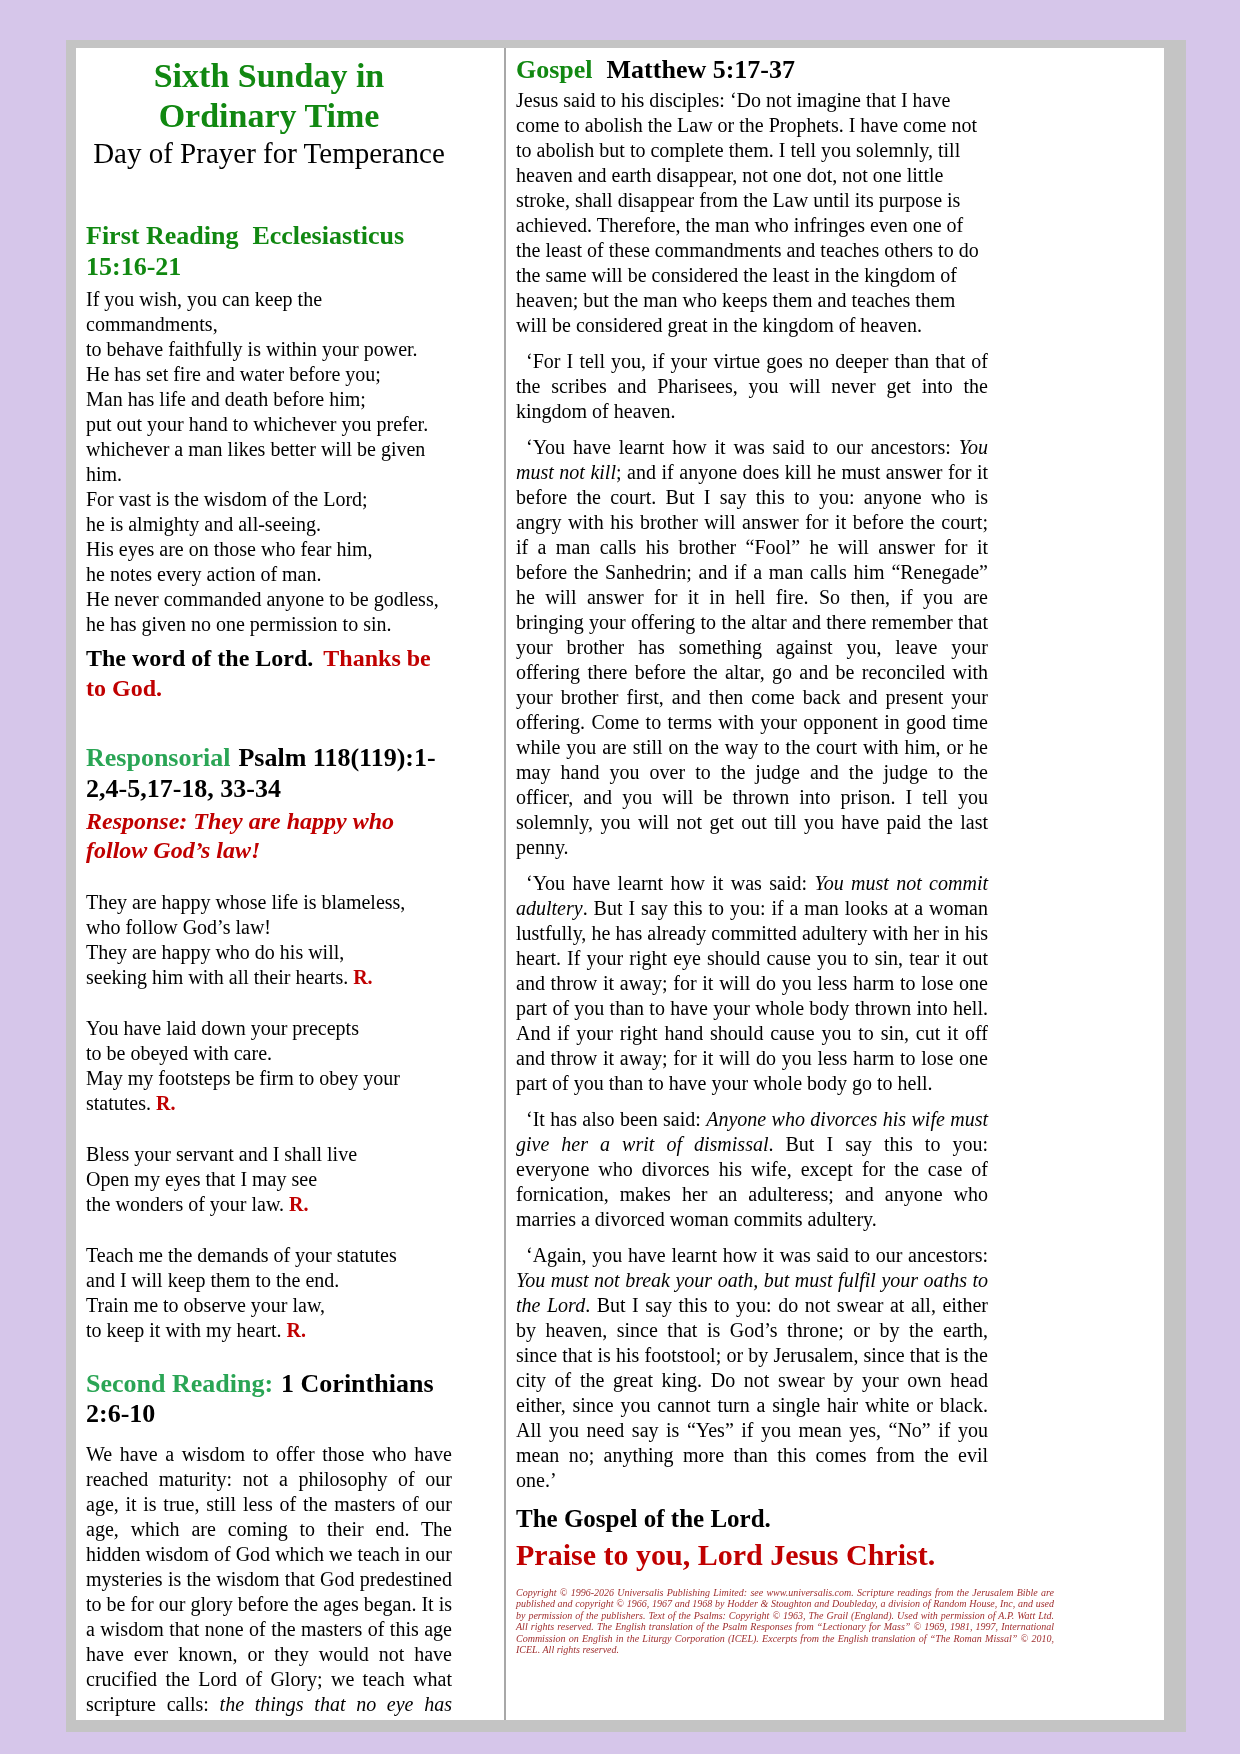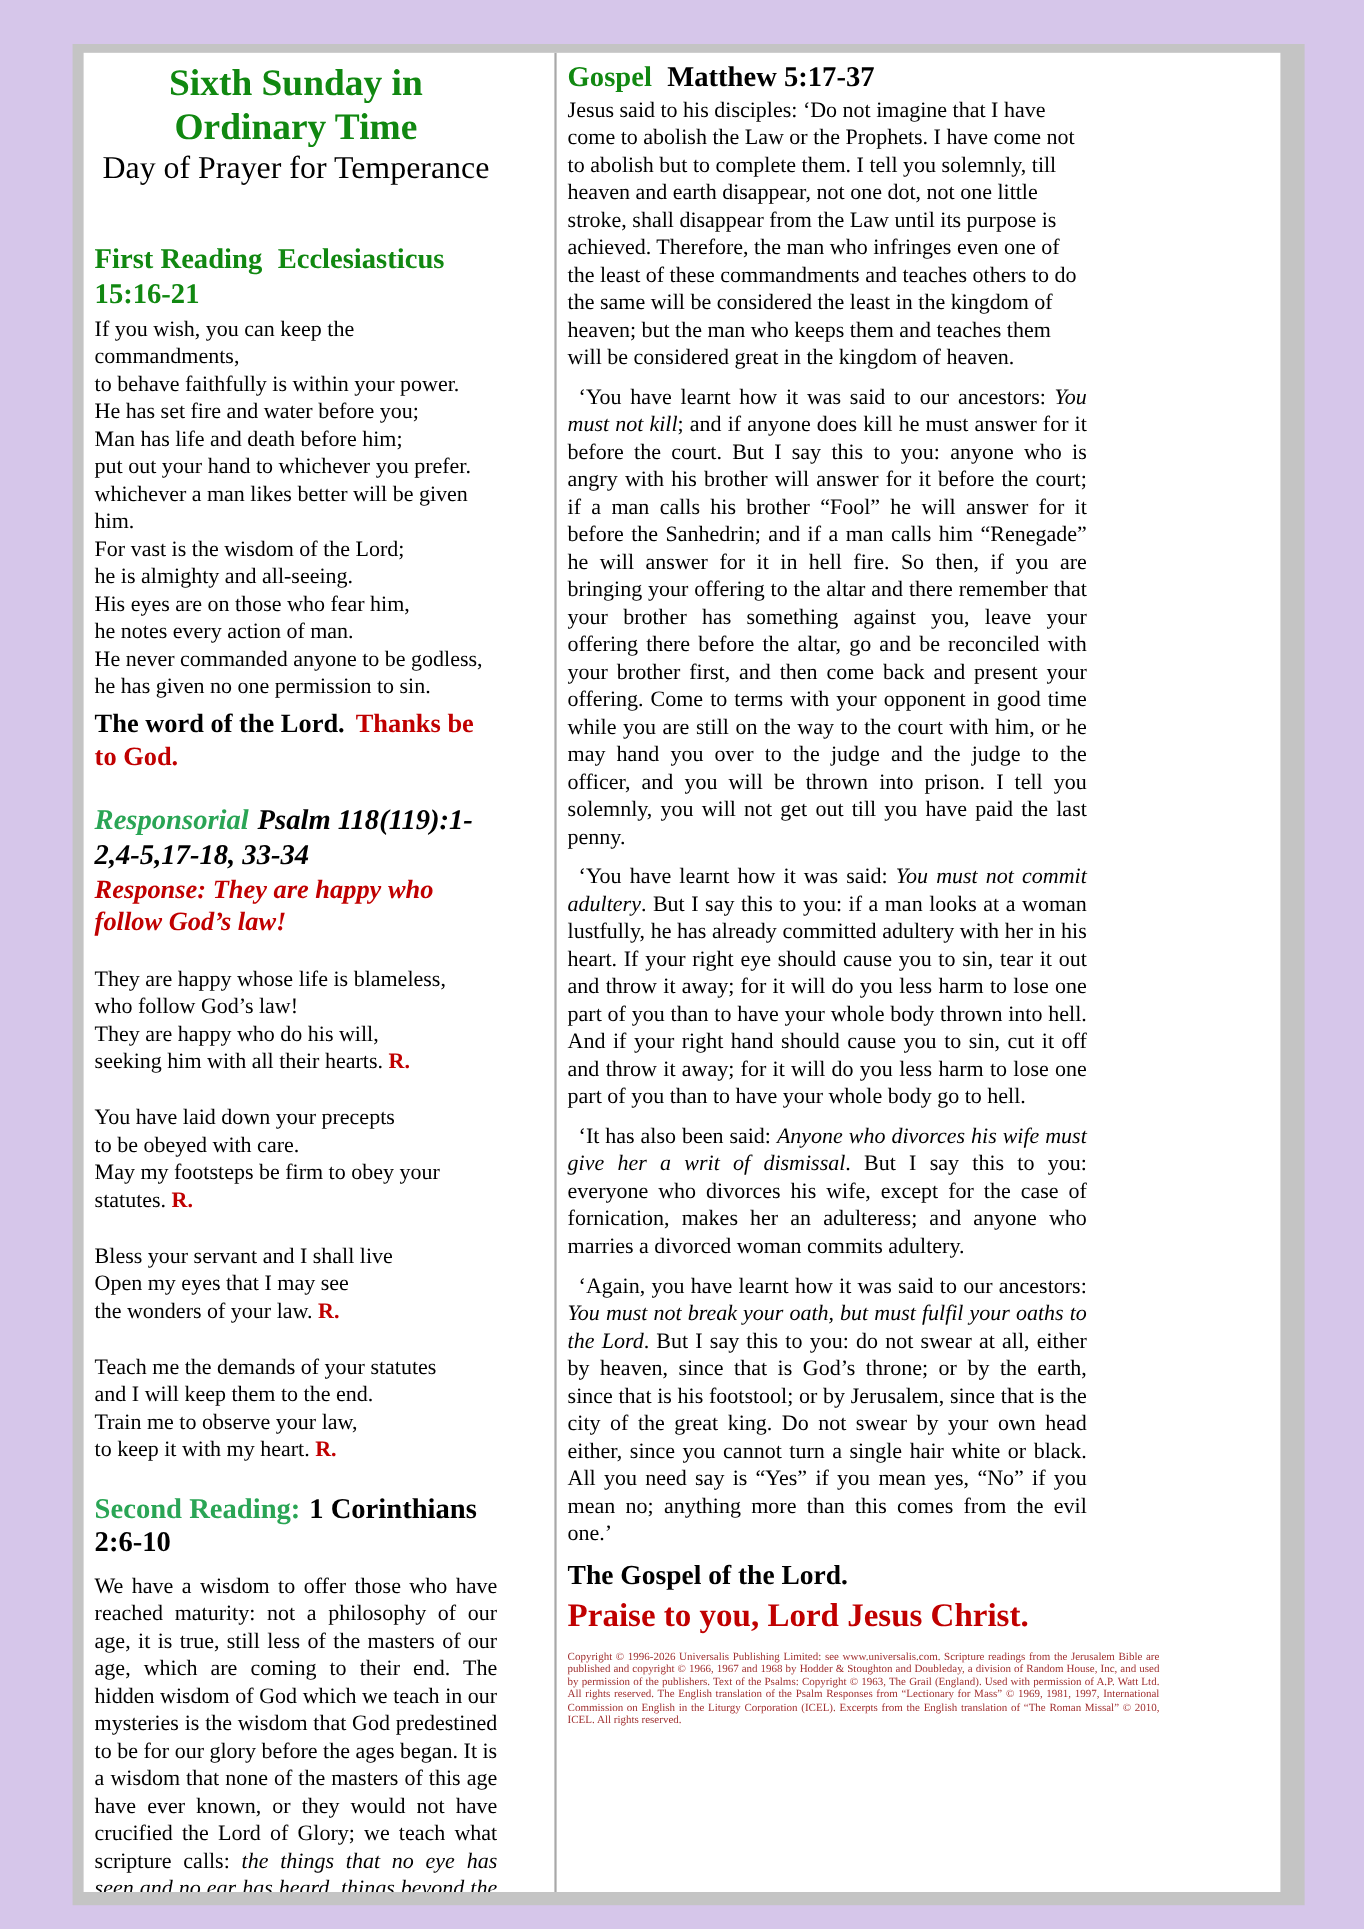--- a/index.html
+++ b/index.html
@@ -44,41 +44,41 @@
   .it{font-style:italic;}
   .ref-gap{margin-left:14px;}
   .ref-sgap{margin-left:8px;}
 
   .first-heading{margin:0 0 5px 0;}
   .vline{font-size:20px;line-height:25px;}
 
   .word-line{font-size:24px;line-height:30px;font-weight:bold;margin-top:6px;}
   .word-line .red{margin-left:10px;}
 
-  .resp-heading{margin-top:28px;font-style:italic;}
+  .resp-heading{margin-top:40px;}
   .response-line{
     color:var(--liturgy-red);font-size:24px;line-height:29px;
     font-weight:bold;font-style:italic;margin-top:2px;
   }
   .psalm-block{margin-top:25px;}
   .stanza{margin-bottom:26px;}
 
   .second-heading{margin:4px 0 12px 0;}
   .para{font-size:20px;line-height:25px;margin:0 0 11px 0;text-align:left;}
   .para.j{text-align:justify;}
   .para.jp{text-align:justify;text-indent:10px;}
   .para.sp{text-indent:6px;}
 
   .gospel-heading{margin:0 0 2px 0;}
   .gospel-text{width:472px;}
   .gospel-conclusion{font-size:25px;line-height:30px;font-weight:bold;margin-top:2px;}
   .acclamation{color:var(--liturgy-red);font-size:30px;line-height:36px;font-weight:bold;margin-top:3px;}
   .copyright{
     width:538px;margin-top:14px;color:var(--copyright-red);
-    font-size:10px;line-height:11.5px;text-align:justify;
+    font-size:10px;line-height:11.5px;font-style:italic;text-align:justify;
   }
 </style>
 </head>
 <body>
 
 <div class="shadow-frame"></div>
 
 <div class="panel">
 
   <div class="col-left">
@@ -153,20 +153,21 @@
 
   <div class="divider"></div>
 
   <div class="col-right">
     <div class="gospel-text">
       <div class="sec-heading gospel-heading">
         <span class="green">Gospel</span><span class="ref-gap">Matthew 5:17-37</span>
       </div>
       <div>
           <p class="para"><span>Jesus said to his disciples: ‘Do not imagine that I have come to abolish the Law or the Prophets. I have come not to abolish but to complete them. I tell you solemnly, till heaven and earth disappear, not one dot, not one little stroke, shall disappear from the Law until its purpose is achieved. Therefore, the man who infringes even one of the least of these commandments and teaches others to do the same will be considered the least in the kingdom of heaven; but the man who keeps them and teaches them will be considered great in the kingdom of heaven.</span></p>
+          <p class="para jp"><span>‘For I tell you, if your virtue goes no deeper than that of the scribes and Pharisees, you will never get into the kingdom of heaven.</span></p>
           <p class="para jp"><span>‘You have learnt how it was said to our ancestors: </span><span class="it">You must not kill</span><span>; and if anyone does kill he must answer for it before the court. But I say this to you: anyone who is angry with his brother will answer for it before the court; if a man calls his brother “Fool” he will answer for it before the Sanhedrin; and if a man calls him “Renegade” he will answer for it in hell fire. So then, if you are bringing your offering to the altar and there remember that your brother has something against you, leave your offering there before the altar, go and be reconciled with your brother first, and then come back and present your offering. Come to terms with your opponent in good time while you are still on the way to the court with him, or he may hand you over to the judge and the judge to the officer, and you will be thrown into prison. I tell you solemnly, you will not get out till you have paid the last penny.</span></p>
           <p class="para jp"><span>‘You have learnt how it was said: </span><span class="it">You must not commit adultery</span><span>. But I say this to you: if a man looks at a woman lustfully, he has already committed adultery with her in his heart. If your right eye should cause you to sin, tear it out and throw it away; for it will do you less harm to lose one part of you than to have your whole body thrown into hell. And if your right hand should cause you to sin, cut it off and throw it away; for it will do you less harm to lose one part of you than to have your whole body go to hell.</span></p>
           <p class="para jp"><span>‘It has also been said: </span><span class="it">Anyone who divorces his wife must give her a writ of dismissal</span><span>. But I say this to you: everyone who divorces his wife, except for the case of fornication, makes her an adulteress; and anyone who marries a divorced woman commits adultery.</span></p>
           <p class="para jp"><span>‘Again, you have learnt how it was said to our ancestors: </span><span class="it">You must not break your oath, but must fulfil your oaths to the Lord</span><span>. But I say this to you: do not swear at all, either by heaven, since that is God’s throne; or by the earth, since that is his footstool; or by Jerusalem, since that is the city of the great king. Do not swear by your own head either, since you cannot turn a single hair white or black. All you need say is “Yes” if you mean yes, “No” if you mean no; anything more than this comes from the evil one.’</span></p>
         </div>
       <div class="gospel-conclusion">The Gospel of the Lord.</div>
       <div class="acclamation">Praise to you, Lord Jesus Christ.</div>
     </div>
     <div class="copyright">Copyright © 1996-2026 Universalis Publishing Limited: see www.universalis.com. Scripture readings from the Jerusalem Bible are published and copyright © 1966, 1967 and 1968 by Hodder &amp; Stoughton and Doubleday, a division of Random House, Inc, and used by permission of the publishers. Text of the Psalms: Copyright © 1963, The Grail (England). Used with permission of A.P. Watt Ltd. All rights reserved. The English translation of the Psalm Responses from “Lectionary for Mass” © 1969, 1981, 1997, International Commission on English in the Liturgy Corporation (ICEL). Excerpts from the English translation of “The Roman Missal” © 2010, ICEL. All rights reserved.</div>
   </div>

